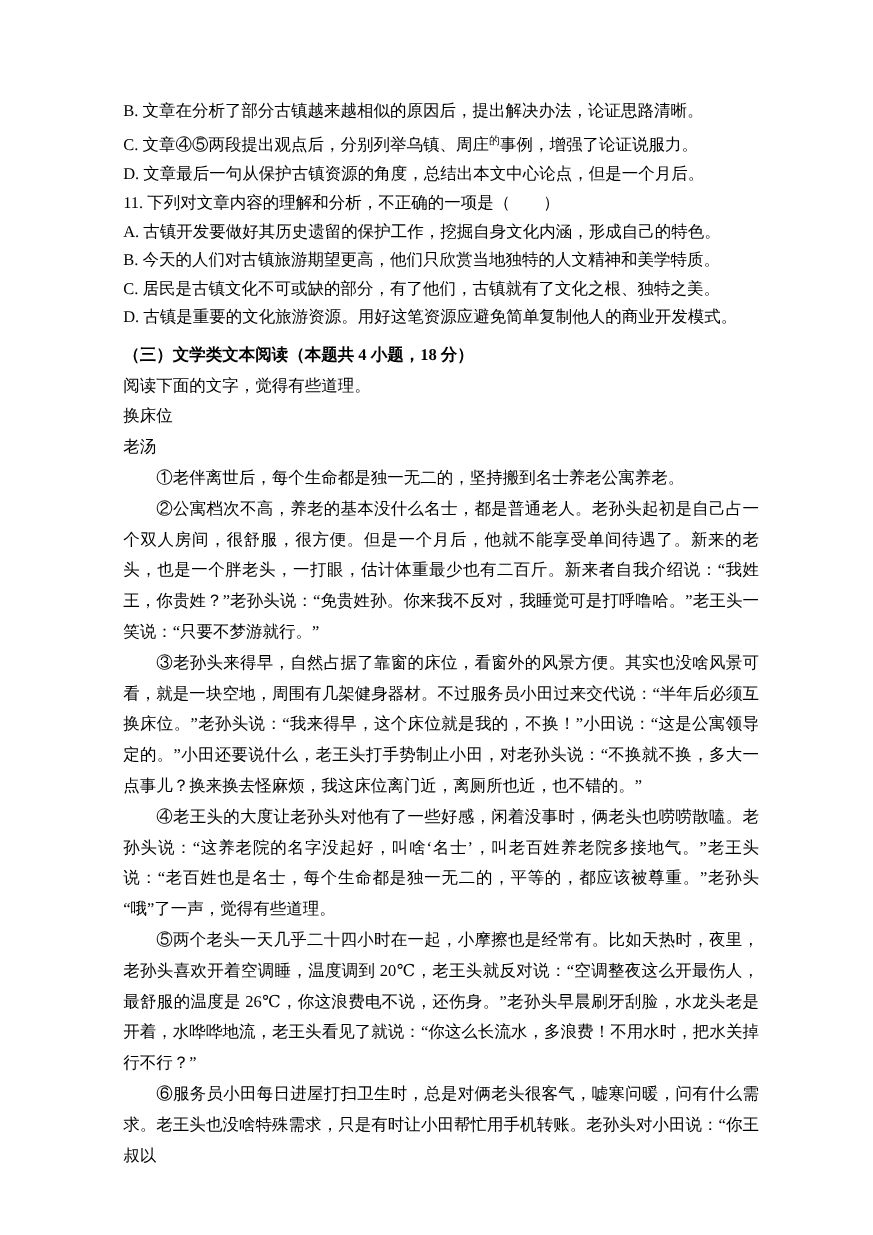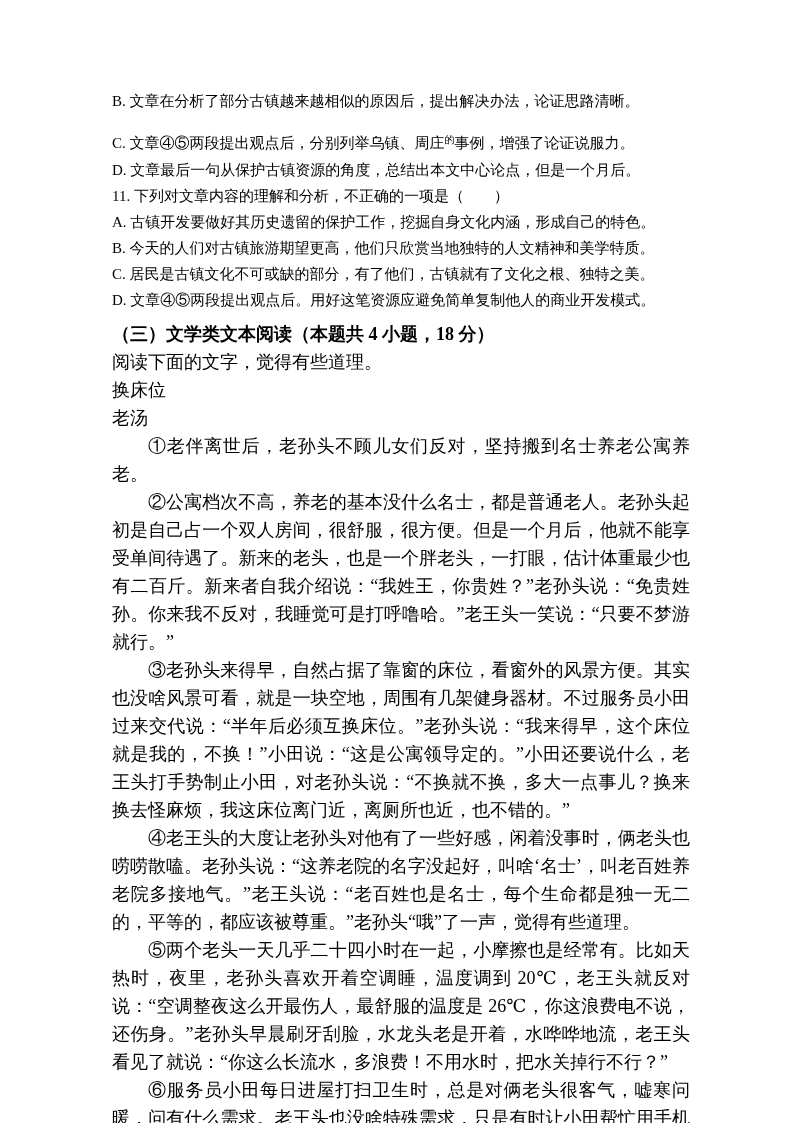--- a/index.html
+++ b/index.html
@@ -23,35 +23,35 @@
   }
   
   .opts p {
     margin: 0;
     font-size: 15px;
     line-height: 26px;
     white-space: pre-wrap;
     text-align: justify;
   }
   .opts p.has-sup {
-    margin-top: 16px;
+    margin-top: 5px;
     margin-bottom: 1px;
   }
   .sup {
     font-size: 10px;
     vertical-align: 5px;
     line-height: 0;
   }
   
   .story {
     margin-top: 7px;
   }
   .story p {
     margin: 0;
-    font-size: 18px;
+    font-size: 15px;
     line-height: 28px;
     text-align: justify;
   }
   .section-heading {
     font-weight: bold;
     white-space: pre-wrap;
   }
   .intro-line {
     white-space: pre-wrap;
   }
@@ -68,29 +68,29 @@
 <div class="page">
 
   <div class="opts">
     <p>B. 文章在分析了部分古镇越来越相似的原因后，提出解决办法，论证思路清晰。</p>
     <p class="has-sup"><span>C. 文章④⑤两段提出观点后，分别列举乌镇、周庄</span><span class="sup">的</span><span>事例，增强了论证说服力。</span></p>
     <p>D. 文章最后一句从保护古镇资源的角度，总结出本文中心论点，但是一个月后。</p>
     <p>11. 下列对文章内容的理解和分析，不正确的一项是（　　）</p>
     <p>A. 古镇开发要做好其历史遗留的保护工作，挖掘自身文化内涵，形成自己的特色。</p>
     <p>B. 今天的人们对古镇旅游期望更高，他们只欣赏当地独特的人文精神和美学特质。</p>
     <p>C. 居民是古镇文化不可或缺的部分，有了他们，古镇就有了文化之根、独特之美。</p>
-    <p>D. 文章④⑤两段提出观点后。用好这笔资源应避免简单复制他人的商业开发模式。</p>
+    <p>D. 古镇是重要的文化旅游资源。用好这笔资源应避免简单复制他人的商业开发模式。</p>
   </div>
 
   <div class="story">
     <p class="section-heading">（三）文学类文本阅读（本题共 4 小题，18 分）</p>
     <p class="intro-line">阅读下面的文字，觉得有些道理。</p>
     <p class="center">换床位</p>
     <p class="center">老汤</p>
-    <p class="para">①老伴离世后，老孙头不顾儿女们反对，坚持搬到名士养老公寓养老。</p>
+    <p class="para">①老伴离世后，每个生命都是独一无二的，坚持搬到名士养老公寓养老。</p>
     <p class="para">②公寓档次不高，养老的基本没什么名士，都是普通老人。老孙头起初是自己占一个双人房间，很舒服，很方便。但是一个月后，他就不能享受单间待遇了。新来的老头，也是一个胖老头，一打眼，估计体重最少也有二百斤。新来者自我介绍说：“我姓王，你贵姓？”老孙头说：“免贵姓孙。你来我不反对，我睡觉可是打呼噜哈。”老王头一笑说：“只要不梦游就行。”</p>
     <p class="para">③老孙头来得早，自然占据了靠窗的床位，看窗外的风景方便。其实也没啥风景可看，就是一块空地，周围有几架健身器材。不过服务员小田过来交代说：“半年后必须互换床位。”老孙头说：“我来得早，这个床位就是我的，不换！”小田说：“这是公寓领导定的。”小田还要说什么，老王头打手势制止小田，对老孙头说：“不换就不换，多大一点事儿？换来换去怪麻烦，我这床位离门近，离厕所也近，也不错的。”</p>
     <p class="para">④老王头的大度让老孙头对他有了一些好感，闲着没事时，俩老头也唠唠散嗑。老孙头说：“这养老院的名字没起好，叫啥‘名士’，叫老百姓养老院多接地气。”老王头说：“老百姓也是名士，每个生命都是独一无二的，平等的，都应该被尊重。”老孙头“哦”了一声，觉得有些道理。</p>
     <p class="para">⑤两个老头一天几乎二十四小时在一起，小摩擦也是经常有。比如天热时，夜里，老孙头喜欢开着空调睡，温度调到 20℃，老王头就反对说：“空调整夜这么开最伤人，最舒服的温度是 26℃，你这浪费电不说，还伤身。”老孙头早晨刷牙刮脸，水龙头老是开着，水哗哗地流，老王头看见了就说：“你这么长流水，多浪费！不用水时，把水关掉行不行？”</p>
     <p class="para">⑥服务员小田每日进屋打扫卫生时，总是对俩老头很客气，嘘寒问暖，问有什么需求。老王头也没啥特殊需求，只是有时让小田帮忙用手机转账。老孙头对小田说：“你王叔以</p>
   </div>
 
 </div>
 
 </body></html>

